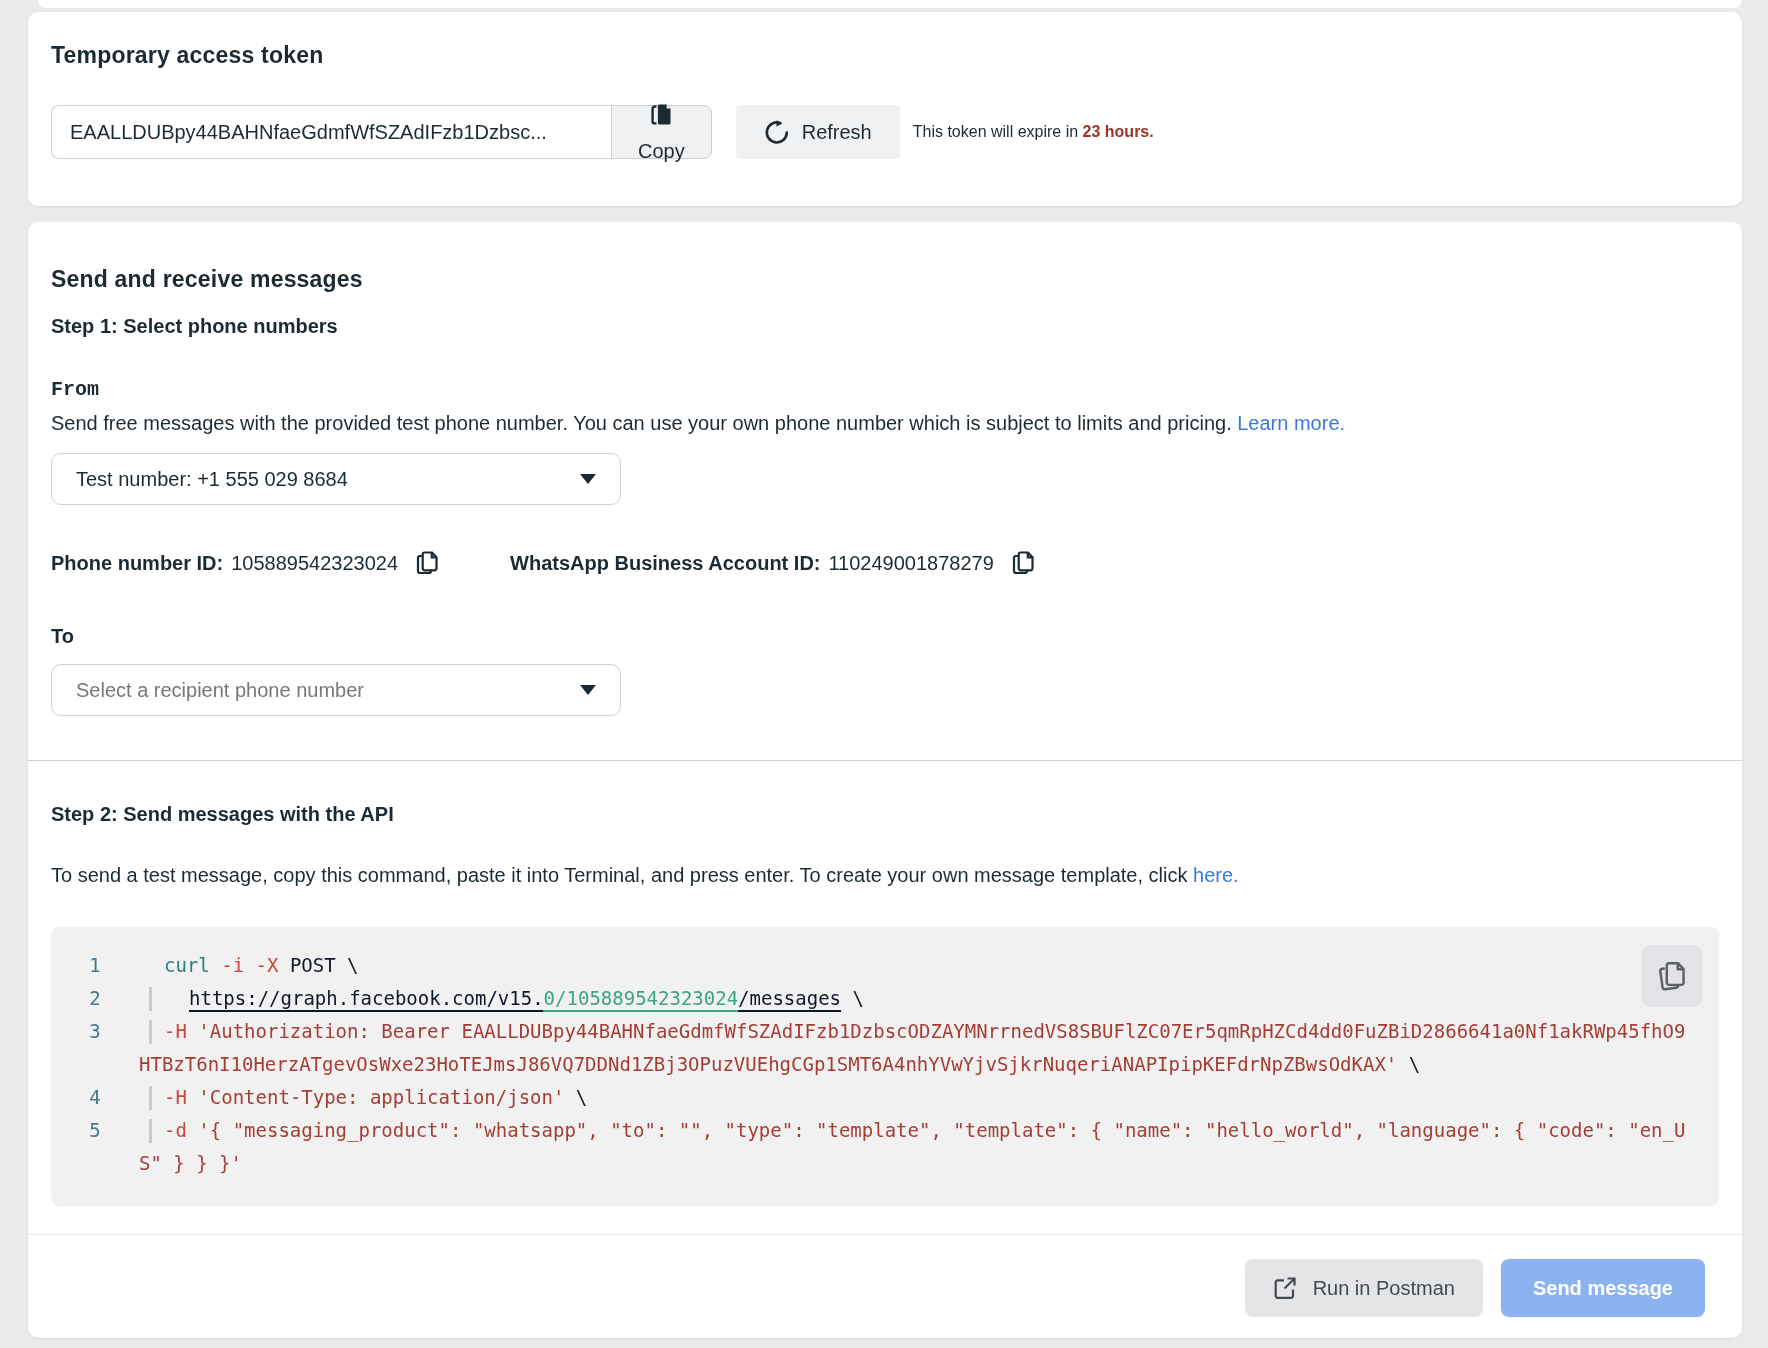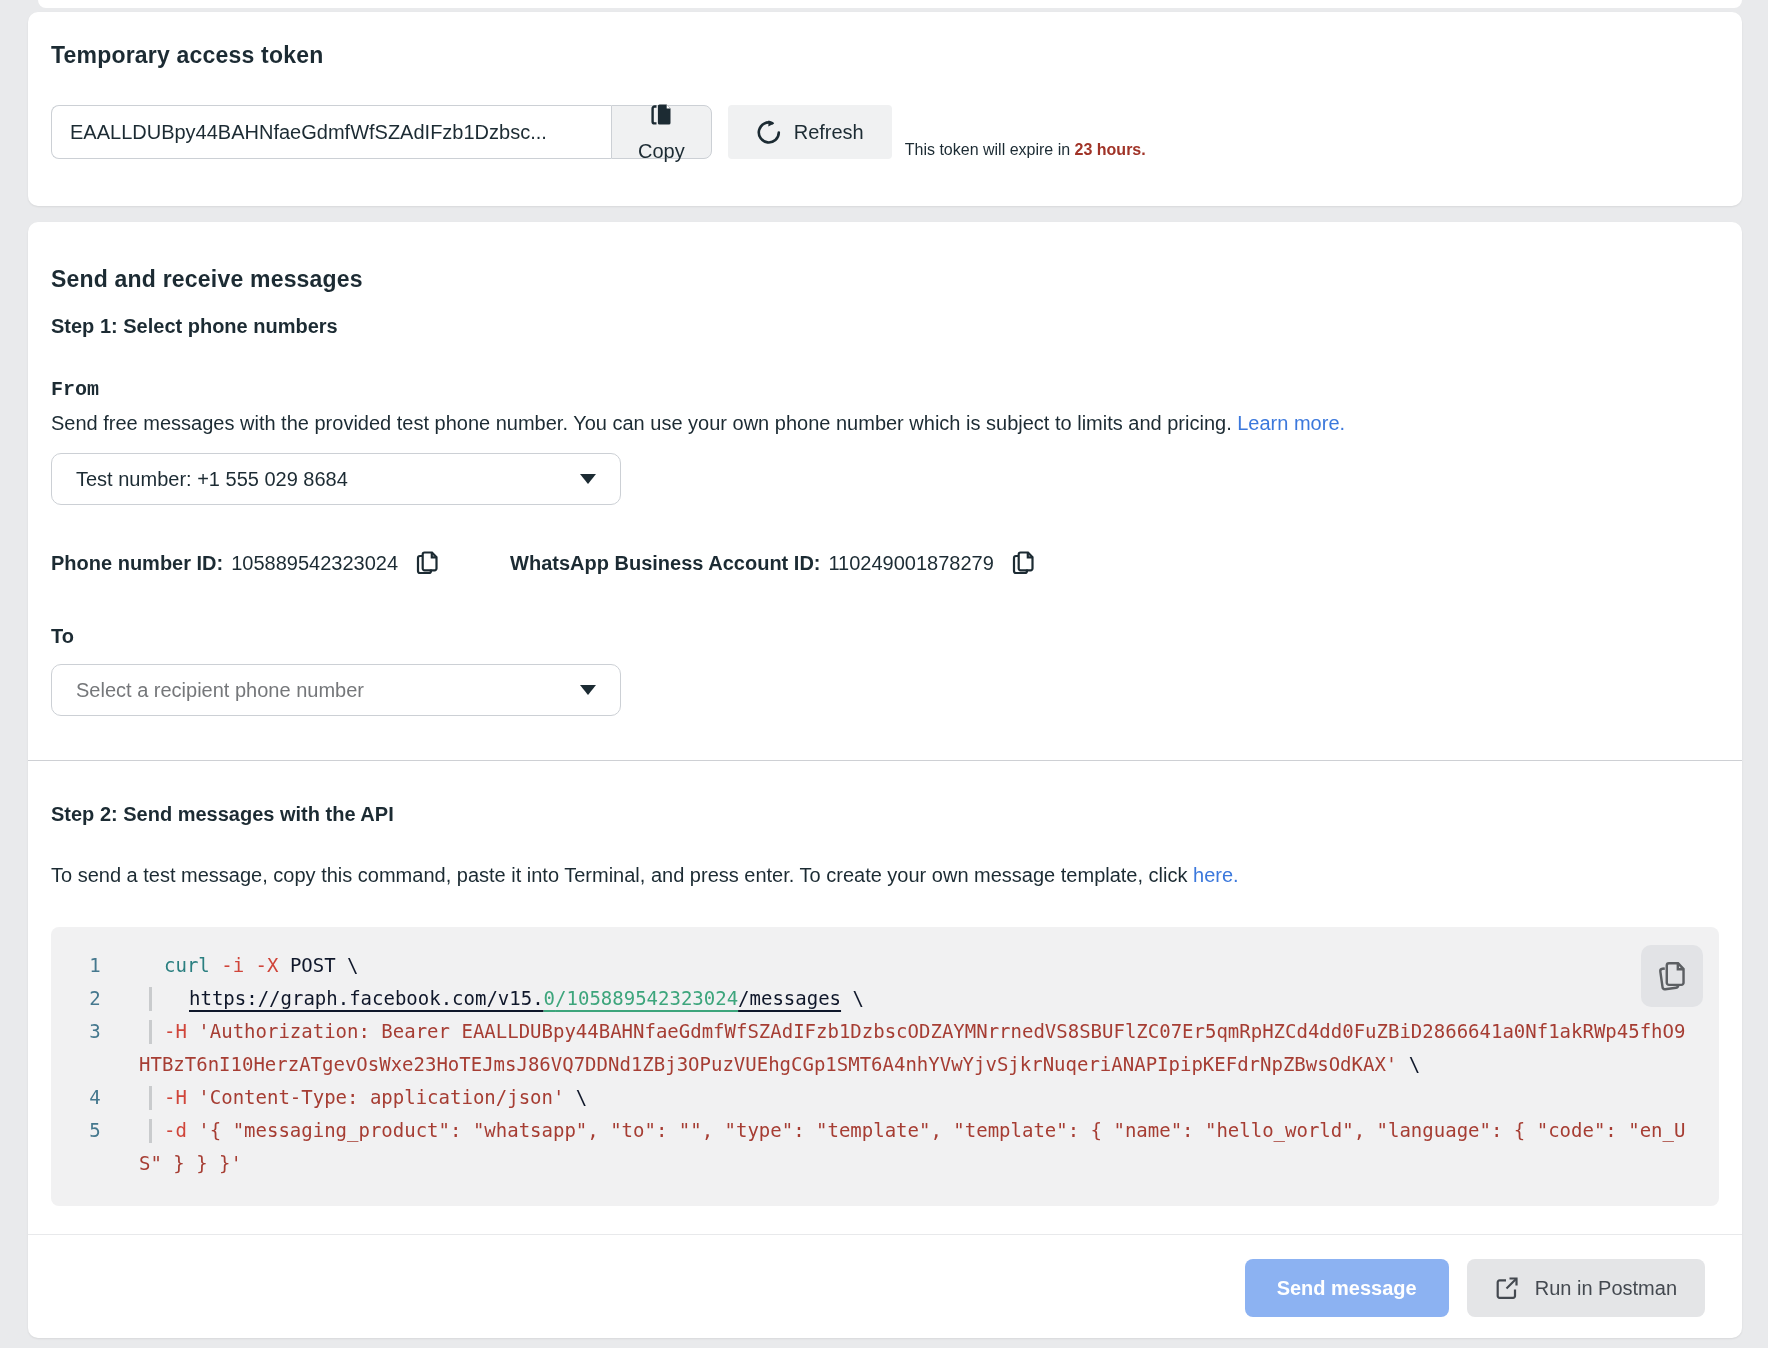--- a/index.html
+++ b/index.html
@@ -20,39 +20,39 @@
     box-shadow: 0 1px 2px rgba(0,0,0,.08);
   }
   .card-token { top: 12px; height: 194px; padding: 30px 30px 9px 23px; }
   .card-main  { top: 222px; height: 1116px; padding: 0 23px; overflow: hidden; }
 
   h1.card-title { font-size: 23px; font-weight: bold; letter-spacing: .2px; }
   h2.step-title { font-size: 20px; font-weight: bold; }
   .lbl { font-size: 20px; font-weight: bold; }
 
   
-  .token-row { margin-top: 36px; display: flex; align-items: flex-end; }
+  .token-row { margin-top: 36px; display: flex; align-items: center; }
   .token-input {
     width: 560px; height: 54px; border: 1px solid #ccd0d5; border-right: none;
     border-radius: 8px 0 0 8px; padding: 0 18px; font-size: 20px;
     color: #1c2b33; font-family: "Liberation Sans", sans-serif;
     white-space: nowrap; overflow: hidden; text-overflow: ellipsis; background: #fff;
     outline: none;
   }
   .btn {
     display: inline-flex; align-items: center; justify-content: center;
     gap: 12px; font-size: 20px; color: #1c2b33; cursor: pointer;
     background: #f0f1f2; border: none; font-family: "Liberation Sans", sans-serif;
   }
   .btn-copy {
     height: 54px; padding: 0 26px; border: 1px solid #ccd0d5;
     border-radius: 0 8px 8px 0;
     flex-direction: column;
   }
-  .btn-refresh { height: 54px; padding: 0 28px; border-radius: 4px; margin-left: 16px; }
+  .btn-refresh { height: 54px; padding: 0 28px; border-radius: 4px; margin-left: 24px; }
   .expiry { margin-left: 13px; font-size: 16px; }
   .expiry b { color: #a03327; font-weight: bold; }
 
   
   .mc-title { margin-top: 44px; }
   .step1-h { margin-top: 22px; }
   .from-lbl { margin-top: 40px; font-family: Liberation Mono, monospace; }
   .help { margin-top: 8px; font-size: 20px; line-height: 28px; color: #1c2b33; }
   a.link { color: #3b78dc; text-decoration: none; cursor: pointer; }
 
@@ -239,27 +239,27 @@
             <path d="M8 7 H6 a2 2 0 0 0 -2 2 v13 a2 2 0 0 0 2 2 h9 a2 2 0 0 0 2 -2 v-1.5" fill="none" stroke="#5c5f63" stroke-width="2"></path>
           </g>
           <path d="M10.5 3.5 h7.5 l4.5 4.8 v11.2 a1.8 1.8 0 0 1 -1.8 1.8 h-10.2 a1.8 1.8 0 0 1 -1.8 -1.8 v-14.2 a1.8 1.8 0 0 1 1.8 -1.8 z" fill="#e2e3e6" stroke="#5c5f63" stroke-width="2"></path>
           <path d="M17.8 3.8 v4.6 h4.4" fill="none" stroke="#5c5f63" stroke-width="2"></path>
         </svg>
       </span>
     </button>
   </div>
 
   <div class="footer">
-    <button class="btn btn-send">
-      <span>Send message</span>
-    </button>
     <button class="btn btn-postman">
       <span style="display:inline-flex">
         <svg width="24" height="24" viewBox="0 0 24 24">
           <path d="M20 13.5 V20 a1.8 1.8 0 0 1 -1.8 1.8 H4.5 A1.8 1.8 0 0 1 2.7 20 V6.2 a1.8 1.8 0 0 1 1.8 -1.8 H11" fill="none" stroke="#444950" stroke-width="2.2"></path>
           <path d="M14.5 2.5 h7 v7" fill="none" stroke="#444950" stroke-width="2.2"></path>
           <path d="M21 3 L11.5 12.5" fill="none" stroke="#444950" stroke-width="2.2"></path>
         </svg>
       </span>
       <span>Run in Postman</span>
     </button>
+    <button class="btn btn-send">
+      <span>Send message</span>
+    </button>
   </div>
 </section>
 
 </body></html>

